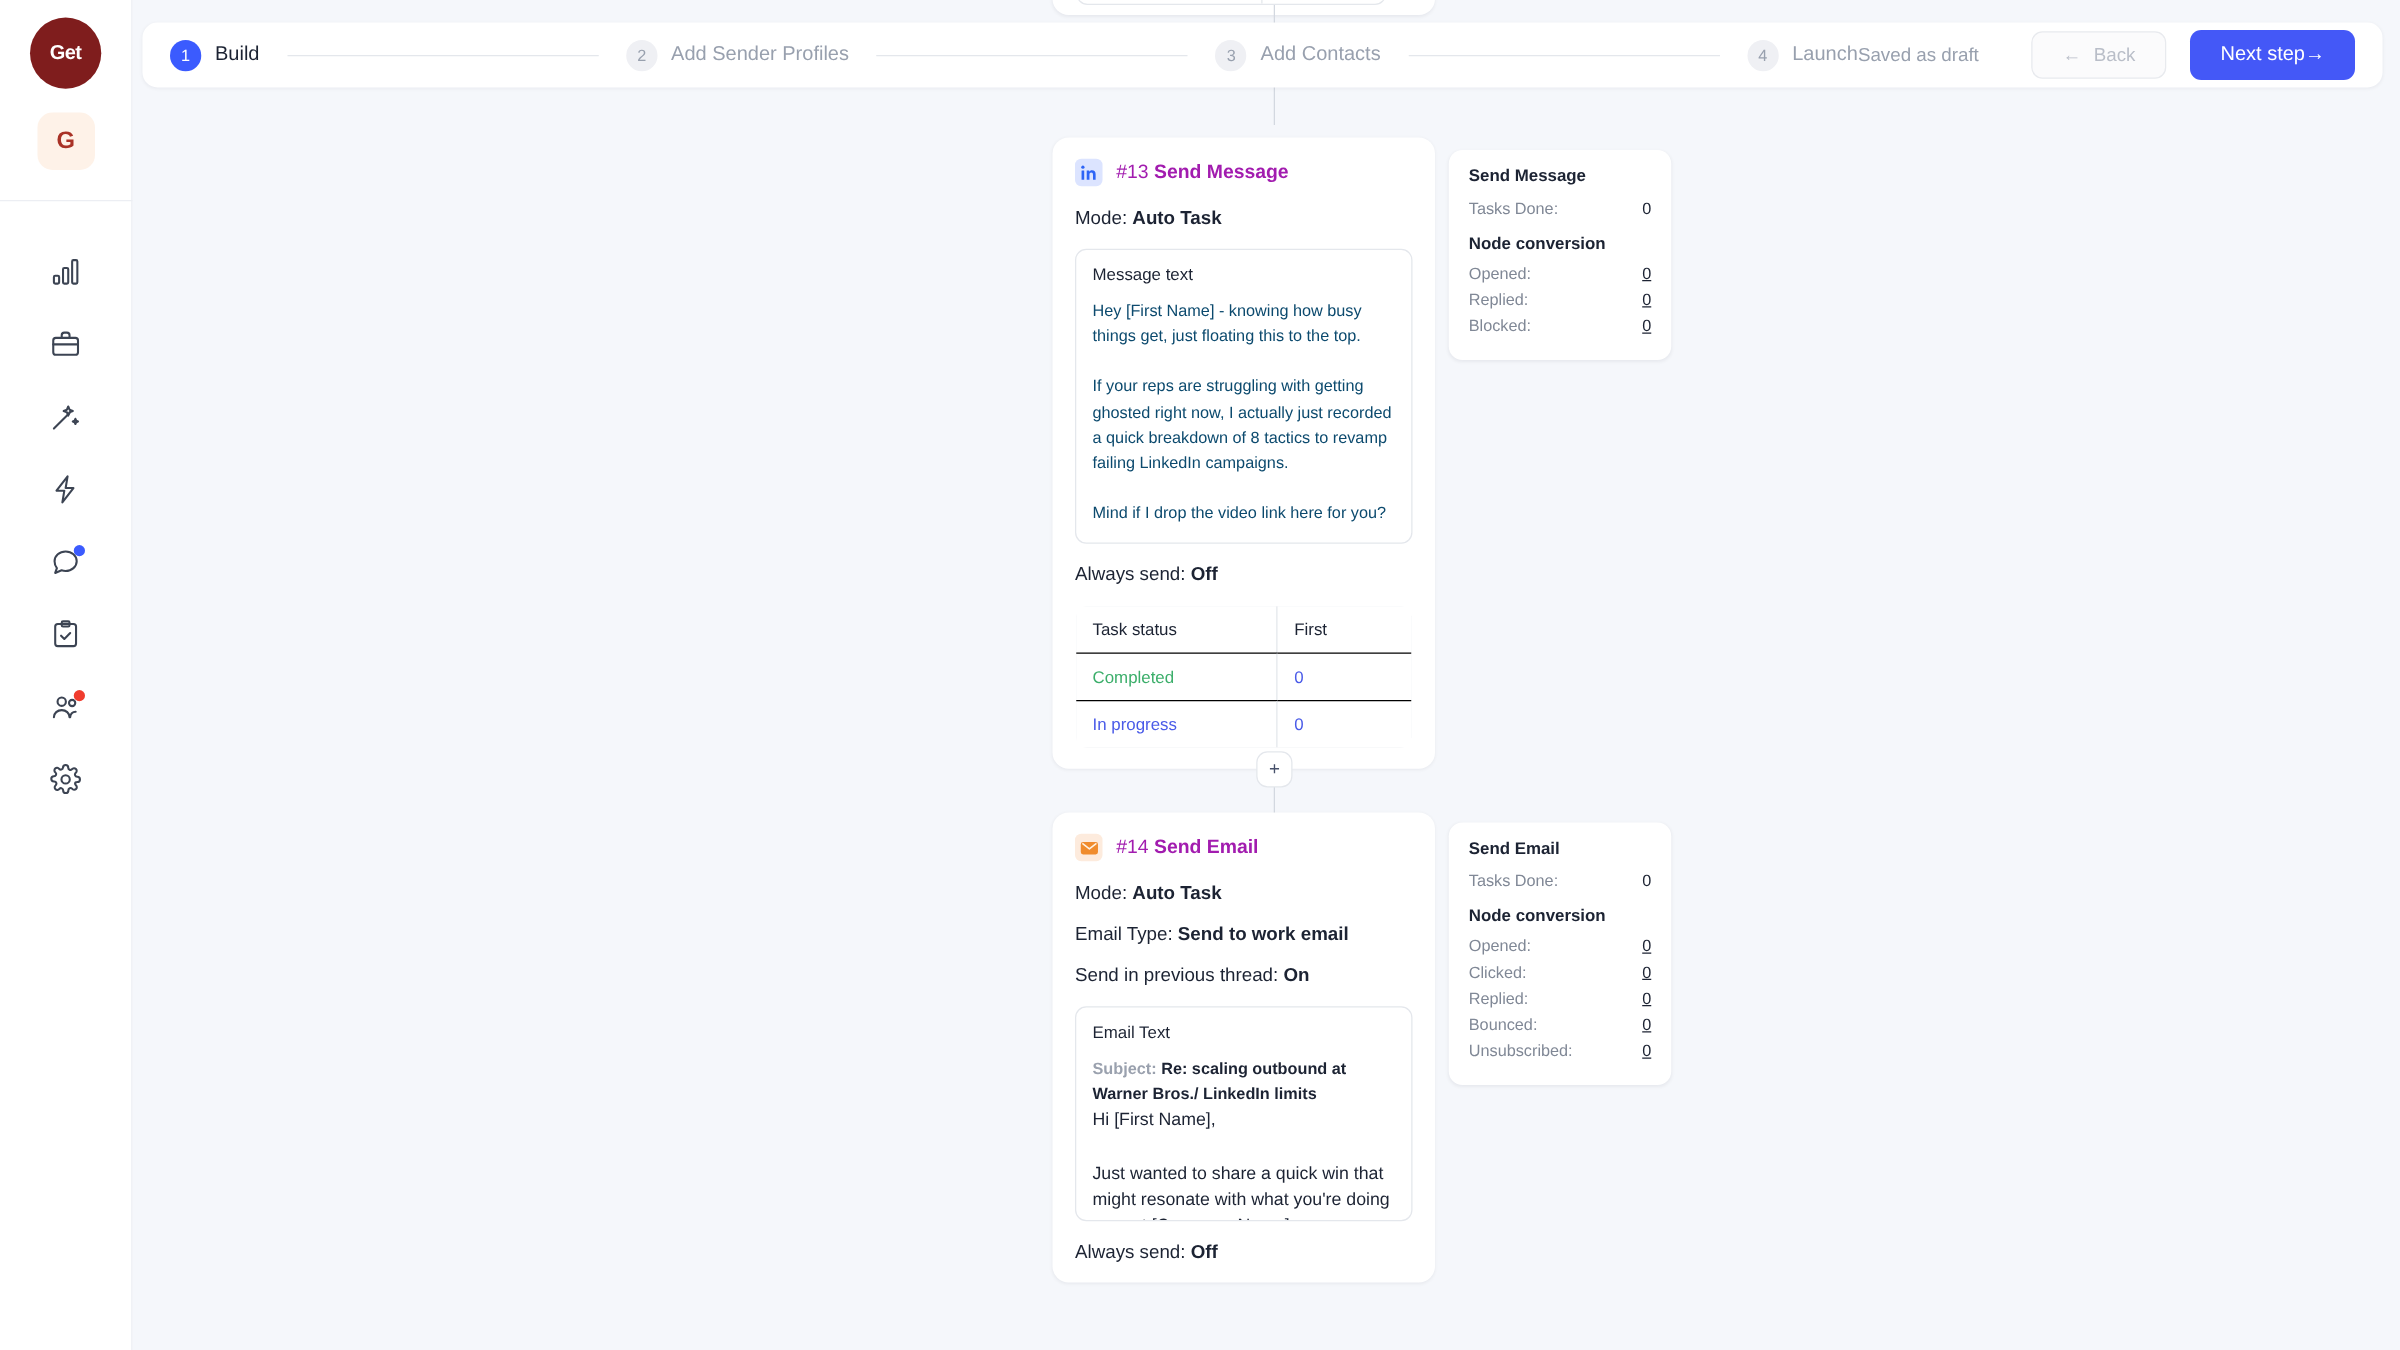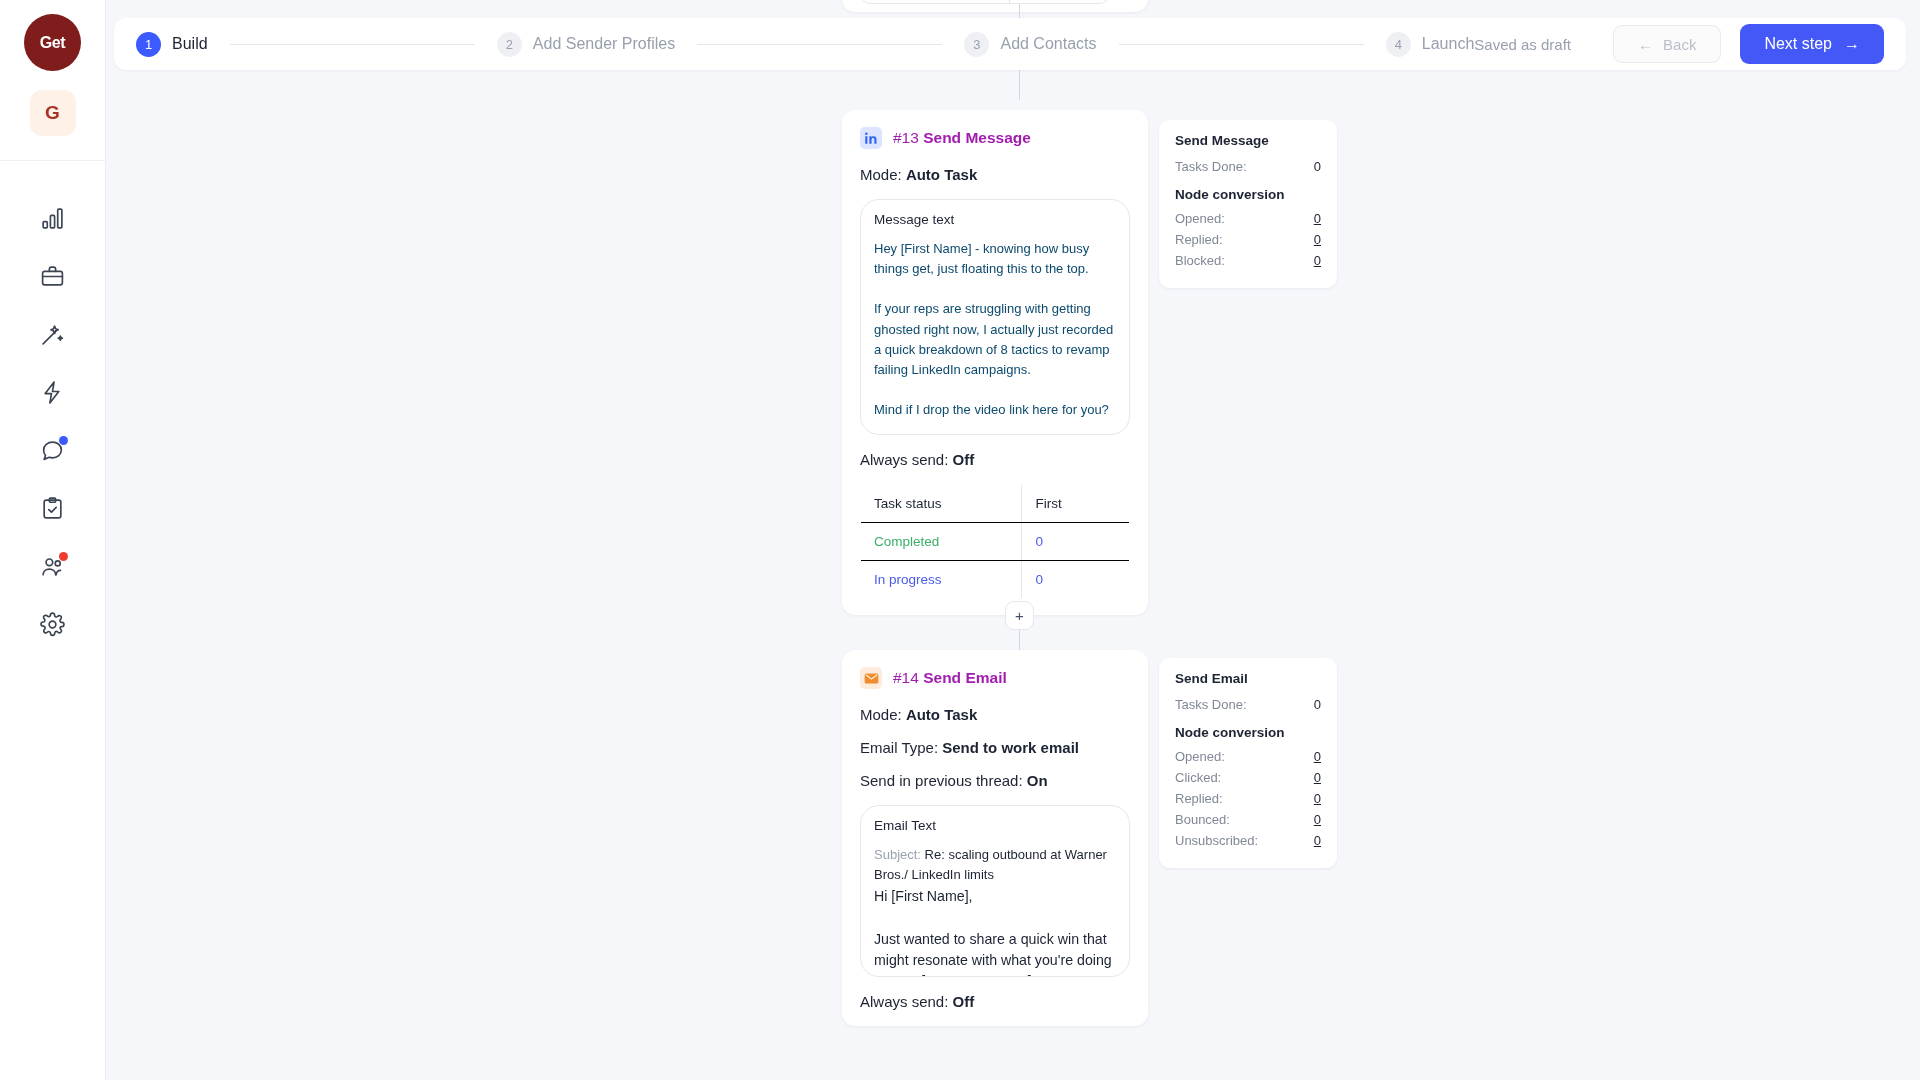--- a/index.html
+++ b/index.html
@@ -70,21 +70,21 @@
   #back-button {
     height:38px; padding:0 24px; border-radius:9px;
     border:1px solid #E8EAEE; background:#FBFBFC; color:#B9BEC8;
     font-size:15px; font-family:inherit; cursor:default;
     display:flex; align-items:center; gap:10px; margin-right:19px;
   }
   #next-button {
     height:40px; padding:0 24px; border-radius:9px;
     border:none; background:#4458F7; color:#fff;
     font-size:16px; font-weight:500; font-family:inherit; cursor:pointer;
-    display:flex; align-items:center; gap:12px;
+    display:flex; align-items:center; 
   }
 
   
   #canvas { position:absolute; left:106px; top:0; width:1814px; height:1080px; }
   .connector {
     position:absolute; width:1px; background:#D3D8E0; left:913px;
   }
   #plus-button {
     position:absolute; left:899px; top:601px;
     width:29px; height:29px; border-radius:9px;
@@ -105,26 +105,26 @@
     display:flex; align-items:center; justify-content:center; flex-shrink:0;
   }
   .node-icon.linkedin { background:#DCE4FF; }
   .node-icon.email { background:#FDEBDD; }
   .node-title { font-size:15.5px; color:#a21caf; }
   .node-title b { font-weight:bold; }
   .node-row { font-size:15px; color:#1C2333; margin-bottom:16px; }
   .node-row b { font-weight:bold; }
 
   .text-box {
-    border:1px solid #E4E7EC; border-radius:19px;
+    border:1px solid #E4E7EC; border-radius:9px;
     padding:12px 13px 14px 13px; margin-bottom:16px;
   }
   .text-box-label { font-size:13.5px; color:#1C2333; margin-bottom:12px; }
   .text-body { font-size:13px; line-height:1.55; color:#0c4a6e; white-space:pre-wrap; }
-  .subject-line { font-size:13px; line-height:1.5; color:#1C2333; margin-bottom:2px; }
+  .subject-line { font-size:13px; line-height:1.5; color:#1C2333; margin-bottom:2px;font-weight:bold; }
   .subject-line .lbl { color:#9AA1AE; }
   .email-body { font-size:14.2px; line-height:1.5; color:#1C2333; white-space:pre-wrap; }
   #email-text-box { height:172px; overflow:hidden; }
 
   .status-table {
     border:1px solid #E4E7EC; border-radius:9px;
     width:100%; border-collapse:collapse; overflow:hidden;
   }
   .status-table th, .status-table td {
     text-align:left; font-size:13.5px; font-weight:normal;

